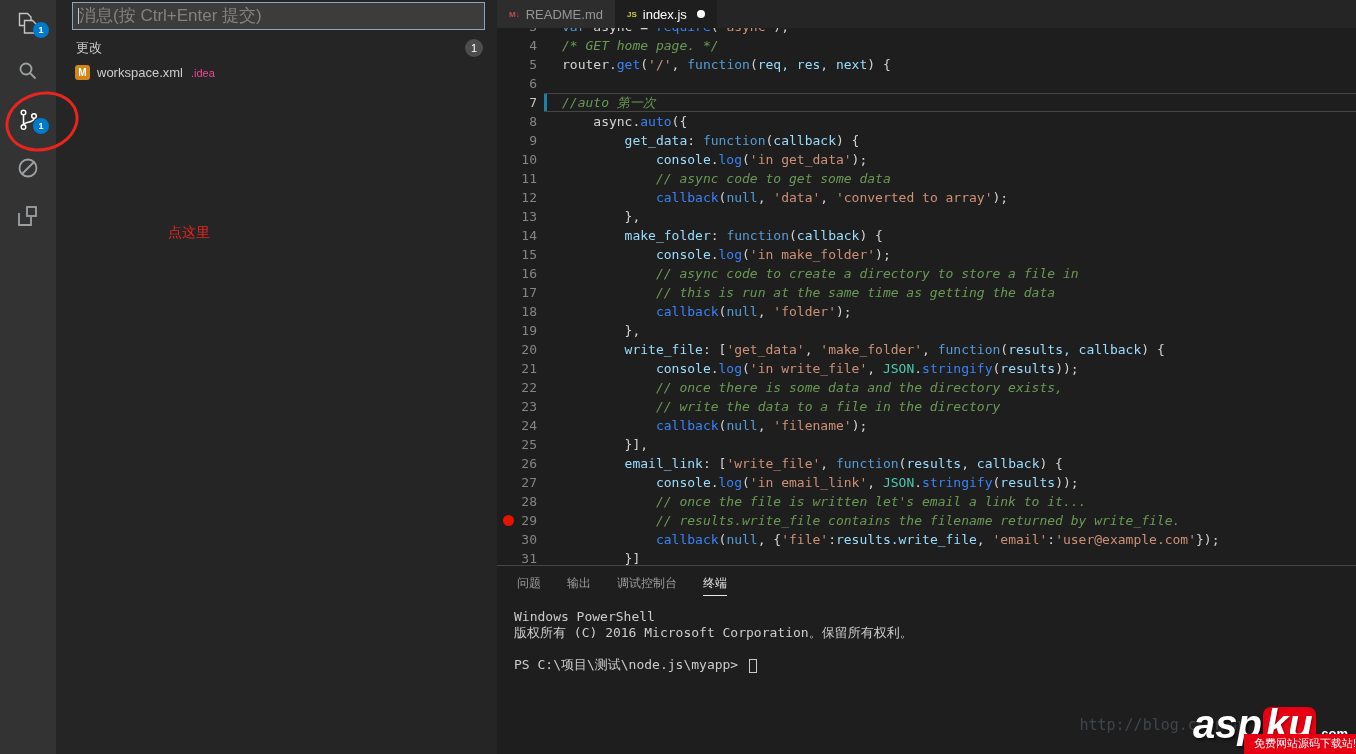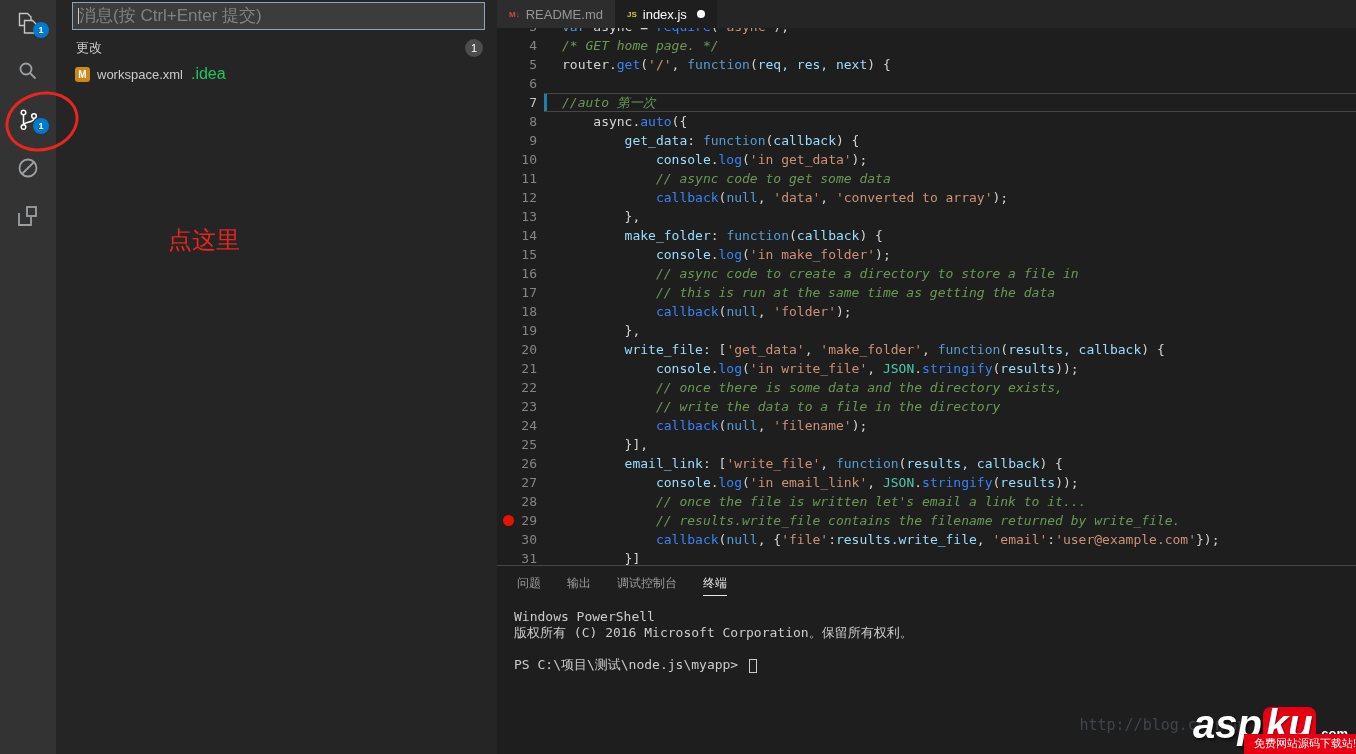--- a/index.html
+++ b/index.html
@@ -28,27 +28,27 @@
   .commit-input::placeholder{color:#828282;}
   .input-cursor{position:absolute;left:6px;top:6px;width:1px;height:16px;background:#c8c8c8;}
   .changes-row{display:flex;align-items:center;padding:9px 14px 5px 20px;font-size:13px;}
   .changes-label{flex:1;color:#cccccc;}
   .changes-badge{background:#4d4d4d;color:#ffffff;font-size:11px;min-width:18px;height:18px;
                  border-radius:9px;display:flex;align-items:center;justify-content:center;}
   .file-row{display:flex;align-items:center;padding:3px 14px 3px 19px;font-size:13px;cursor:pointer;}
   .status-chip{width:15px;height:15px;border-radius:3px;background:#d18616;color:#fff;
                font-size:10px;font-weight:bold;display:flex;align-items:center;justify-content:center;}
   .file-name{margin-left:7px;color:#cccccc;}
-  .file-path{margin-left:8px;color:#22c55e;font-size:16px;}
+  .file-path{margin-left:8px;color:#ec4899;font-size:11px;}
 
   
   .annotation-ellipse{position:absolute;left:5px;top:92px;width:68px;height:53px;
                       border:3px solid #e8251f;border-radius:50%;transform:rotate(-15deg);
                       z-index:10;pointer-events:none;}
-  .annotation-text{position:absolute;left:168px;top:224px;color:#e8251f;font-size:24px;z-index:10;
+  .annotation-text{position:absolute;left:168px;top:224px;color:#e8251f;font-size:14px;z-index:10;
                    font-family:"DejaVu Sans",sans-serif;}
 
   
   .main{flex:1;display:flex;flex-direction:column;background:#1e1e1e;min-width:0;}
   .tabbar{height:28px;background:#252526;display:flex;flex-shrink:0;}
   .tab{display:flex;align-items:center;gap:6px;padding:0 12px;font-size:13px;cursor:pointer;}
   .tab.inactive{background:#2d2d2d;color:#969696;}
   .tab.active{background:#1e1e1e;color:#ffffff;}
   .tab-icon{font-weight:bold;font-size:8px;letter-spacing:0;}
   .md-icon{color:#bf4d4d;}

